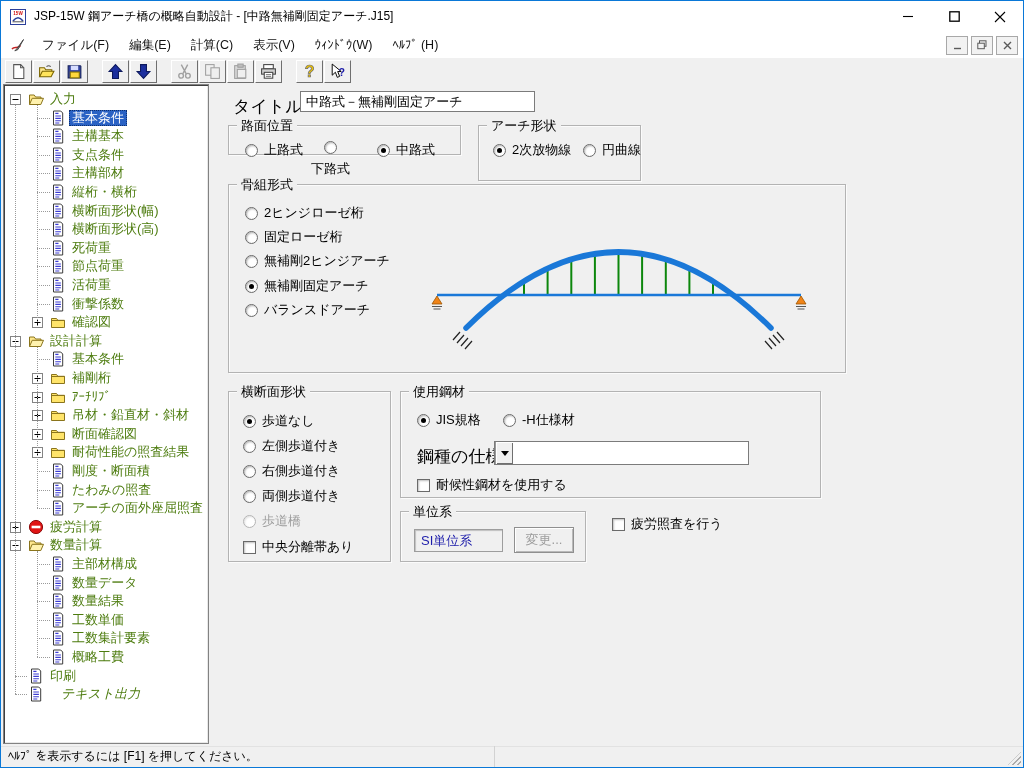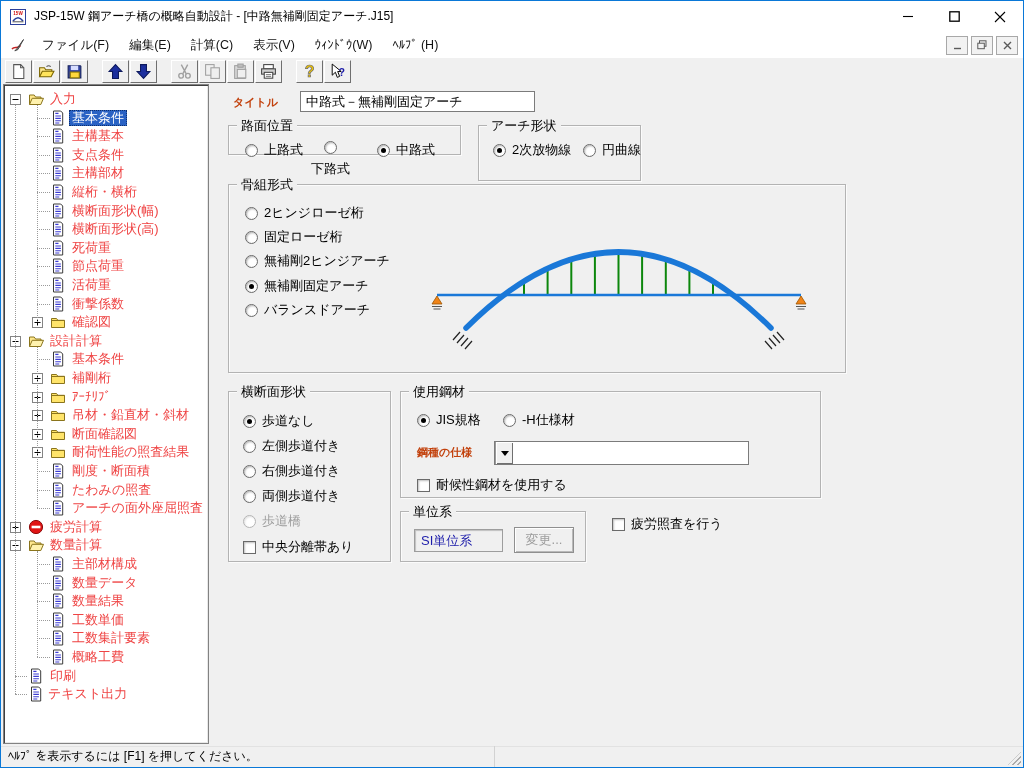--- a/index.html
+++ b/index.html
@@ -35,27 +35,27 @@
   .treepanel { position:absolute; left:2px; top:0; bottom:2px; width:206px; background:#fff;
     border:1px solid #828282; box-shadow:inset 1px 1px 0 #404040, inset -1px -1px 0 #e8e8e8; overflow:hidden; }
   .splitter { position:absolute; left:208px; top:0; bottom:2px; width:10px; background:#f0f0f0; }
   .formarea { position:absolute; left:218px; top:0; right:2px; bottom:2px; background:#f0f0f0; }
 
   
   .trow { position:absolute; left:0; height:19px; width:100%; font-size:13px; }
   .texp { position:absolute; width:11px; height:11px; top:4px; }
   .texp svg { display:block; }
   .ticon { position:absolute; width:16px; height:16px; top:1px; }
-  .tlabel { position:absolute; top:1px; white-space:nowrap; padding:0 3px; line-height:16px; color:#ef4444; }
+  .tlabel { position:absolute; top:1px; white-space:nowrap; padding:0 3px; line-height:16px; color:#4d7c0f; }
   .tlabel.selected { background:#2a62c4; color:#fff; outline:1px dotted #0d2f6e; outline-offset:-1px; }
   .vline { position:absolute; width:1px; border-left:1px dotted #9a9a9a; }
   .hstub { position:absolute; height:1px; border-top:1px dotted #9a9a9a; }
 
   
-  .flabel { position:absolute; font-size:11px; color:#c2410c; white-space:nowrap;font-weight:bold; }
+  .flabel { position:absolute; font-size:17px; color:#000000; white-space:nowrap; }
   .textbox { position:absolute; background:#fff; border:1px solid #7b7b7b; font-size:13px;
     padding:0 5px; font-family:inherit; color:#000; }
   .groupbox { position:absolute; border:1px solid #b3b3b3; box-shadow:1px 1px 0 #fbfbfb, inset 1px 1px 0 #fbfbfb; }
   .glabel { position:absolute; top:-8px; left:8px; background:#f0f0f0; padding:0 4px; font-size:13px; line-height:15px; }
   .radio-row, .check-row { position:absolute; display:flex; align-items:center; gap:6px; font-size:13px; white-space:nowrap; }
   .radio { width:13px; height:13px; border-radius:50%; background:#fff; border:1px solid #6a6a6a;
     box-shadow:inset 1px 1px 2px rgba(0,0,0,.3); display:flex; align-items:center; justify-content:center; flex:none; }
   .radio.checked::after { content:""; width:5px; height:5px; border-radius:50%; background:#000; }
   .radio.disabled { border-color:#b4b4b4; box-shadow:inset 1px 1px 2px rgba(0,0,0,.12); }
   .disabled-text { color:#9d9d9d; }
@@ -552,21 +552,21 @@
             </svg></span>
           <span class="tlabel" style="left: 43px;">印刷</span>
         </div>
         <div class="trow" style="top: 600.2px;">
           <span class="hstub" style="top: 9px; left: 11px; width: 12px;"></span>
           <span class="ticon" style="left: 24px;"><svg viewBox="0 0 16 16">
               <path d="M3.5 1 h7.2 l2 2 V15 H3.5 z" fill="#fff" stroke="#3a3a3a"></path>
               <path d="M5.3 3.4 h3.2" stroke="#3c3cd2" stroke-width="1.3"></path>
               <path d="M5.3 6 h5.6 M5.3 8.4 h5.6 M5.3 10.8 h5.6 M5.3 13 h4" stroke="#3c3cd2" stroke-width="1.1"></path>
             </svg></span>
-          <span class="tlabel" style="left: 41px;">テキスト出力</span>
+          <span class="tlabel" style="left: 54px; font-style: italic;">テキスト出力</span>
         </div>
         <div class="vline" style="left: 11px; top: 20px; height: 589.2px;"></div>
         <div class="vline" style="left: 33px; top: 20px; height: 217.2px;"></div>
         <div class="vline" style="left: 33px; top: 261.8px; height: 161.4px;"></div>
         <div class="vline" style="left: 33px; top: 466.4px; height: 105.6px;"></div>
       </div>
     <div class="splitter"></div>
 
     <div class="formarea">
       <span class="flabel" style="left:14px; top:11px;">タイトル</span>

